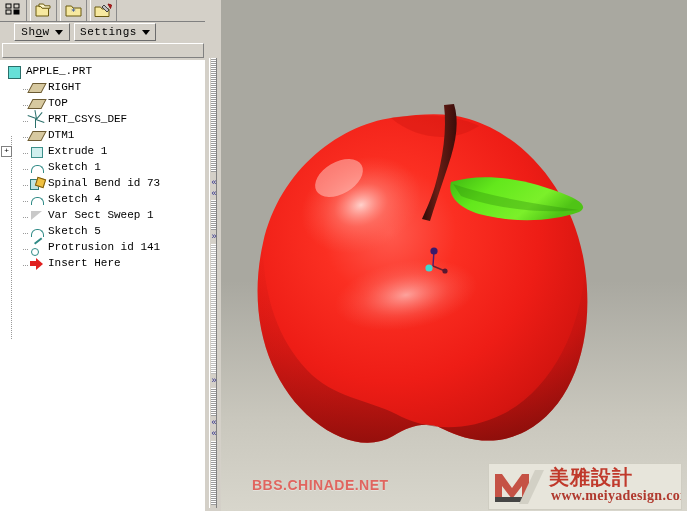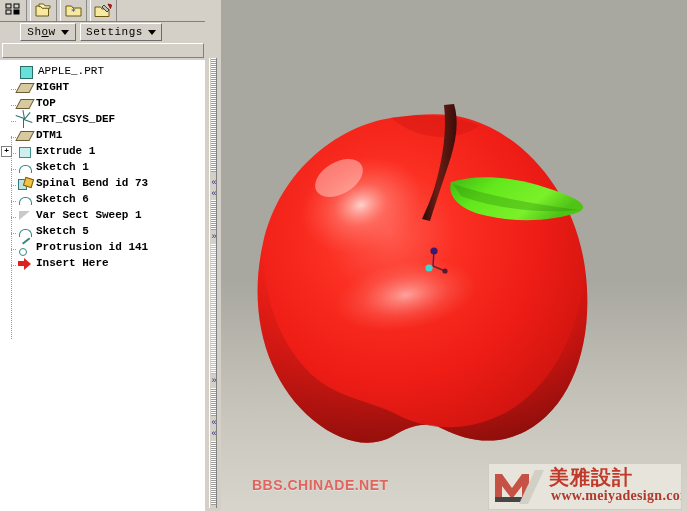--- a/index.html
+++ b/index.html
@@ -24,21 +24,21 @@
   .tbtn{
     width:27px;height:21px;display:flex;align-items:center;justify-content:center;
     border-left:1px solid #fff;border-right:1px solid #8a8a8a;
     box-sizing:border-box;
   }
   .tbtn:first-child{border-left:none;}
   .tsep{width:3px;height:21px;}
 
   
   #menubar{
-    position:absolute;left:18px;top:22px;width:208px;height:20px;
+    position:absolute;left:12px;top:22px;width:208px;height:20px;
     background:#d4d0c8;
   }
   .mbtn{
     position:absolute;top:1px;height:18px;
     background:#d4d0c8;
     border-top:1px solid #ffffff;border-left:1px solid #ffffff;
     border-right:1px solid #6c6c6c;border-bottom:1px solid #6c6c6c;
     font-size:11px;color:#000;
     display:flex;align-items:center;justify-content:center;gap:5px;
     box-sizing:border-box;letter-spacing:.5px;
@@ -65,22 +65,22 @@
     position:absolute;left:0;top:60px;width:205px;height:451px;
     background:#ffffff;
     padding-top:3px;box-sizing:border-box;
     overflow:hidden;
   }
   .trow{
     position:relative;height:16px;display:flex;align-items:center;
     font-size:11px;color:#000;white-space:nowrap;
     font-family:"Liberation Mono","DejaVu Sans Mono",monospace;
   }
-  .trow.root{padding-left:20px;align-items:center;}
-  .trow.child{padding-left:18px;font-weight:bold;}
+  .trow.root{padding-left:8px;align-items:center;}
+  .trow.child{padding-left:30px;}
   .tlabel{margin-left:4px;letter-spacing:0px;}
   .ticon{width:14px;height:13px;position:relative;flex:0 0 14px;}
 
   
   #tree-guide{
     position:absolute;left:11px;top:76px;width:1px;height:204px;
     background:repeating-linear-gradient(to bottom,#9a9a9a 0 1px,transparent 1px 2px);
   }
   .tdash{
     position:absolute;left:-7px;top:8px;width:6px;height:1px;
@@ -332,21 +332,21 @@
               <span class="ic-bend" style="display: block;"></span>
               <span class="tdash"></span>
             </span>
             <span class="tlabel">Spinal Bend id 73</span>
           </div>
           <div class="trow child">
             <span class="ticon">
               <span class="ic-sketch" style="display: block;"></span>
               <span class="tdash"></span>
             </span>
-            <span class="tlabel">Sketch 6</span>
+            <span class="tlabel">Sketch 4</span>
           </div>
           <div class="trow child">
             <span class="ticon">
               <span class="ic-sweep" style="display: block;"></span>
               <span class="tdash"></span>
             </span>
             <span class="tlabel">Var Sect Sweep 1</span>
           </div>
           <div class="trow child">
             <span class="ticon">

